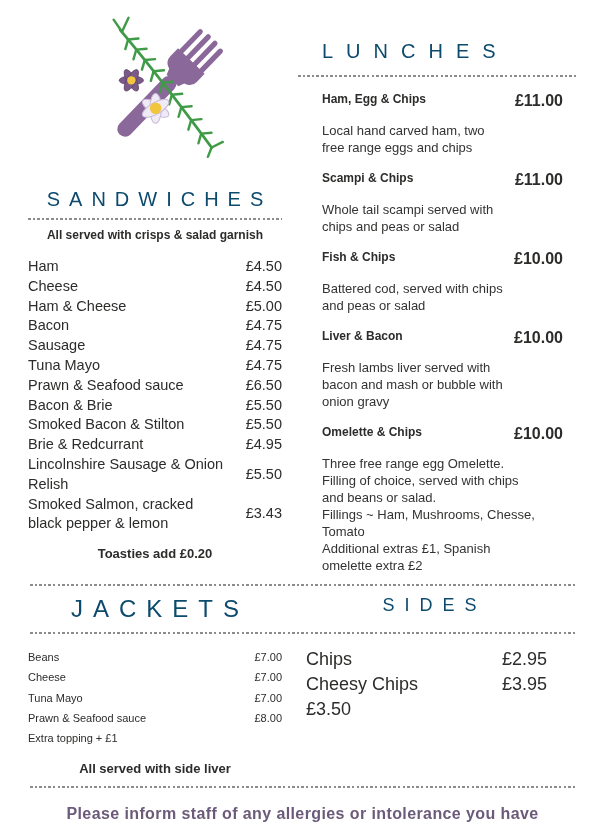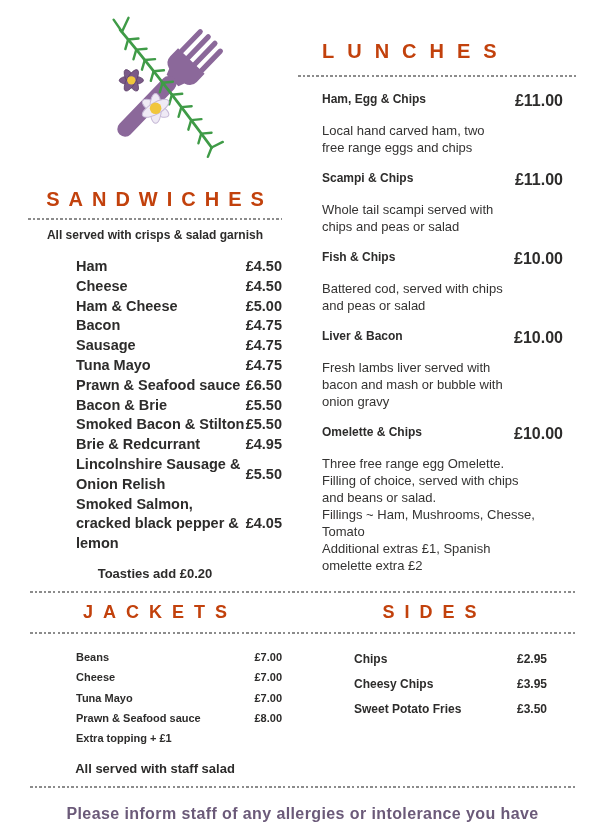--- a/index.html
+++ b/index.html
@@ -8,50 +8,50 @@
   .page { position:relative; width:609px; height:828px; padding:6px 32px 0 28px; }
 
   .dash { height:2px; background-image:repeating-linear-gradient(90deg,#8c8c8c 0 2.5px, transparent 2.5px 4.6px); }
 
   .top { display:flex; }
   .col-left  { width:254px; flex:none; }
   .col-right { flex:1; margin-left:16px; padding-top:34px; }
 
   .illustration { display:block; margin:2px 0 0 66px; }
 
-  .section-title { font-weight:bold; color:#c2410c; }
+  .section-title { font-weight:normal; color:#0c4a6e; }
   .sandwiches-title { font-size:20px; letter-spacing:9px; text-align:center; padding-left:9px; margin-top:26px; }
   .lunches-title { font-size:20px; letter-spacing:13px; margin:0 0 12px 24px; }
   .col-left .dash { margin:7px 0 8px 0; }
   .subtitle { font-size:12px; font-weight:bold; text-align:center; margin-bottom:15px; }
 
   .menu-row { display:flex; justify-content:space-between; align-items:center;
-    font-size:14.5px; font-weight:bold; line-height:19.8px;margin-left:48px; }
+    font-size:14.5px; font-weight:normal; line-height:19.8px; }
   .menu-row .item-label { max-width:200px; }
   .menu-row .item-price { white-space:nowrap; }
 
   .toasties-note { font-size:13px; font-weight:bold; text-align:center; margin-top:12px; }
 
   .lunch-item { margin:15px 0 0 24px; }
   .lunch-head { display:flex; justify-content:space-between; align-items:flex-start; }
   .lunch-name { font-size:12px; font-weight:bold; }
   .lunch-price { font-size:16px; font-weight:bold; padding-right:14px; white-space:nowrap; }
   .lunch-desc { font-size:13px; line-height:17px; margin-top:12px; width:245px; white-space:pre-line; color:#343332; font-weight:500; }
 
   .full-dash { margin-left:2px; }
   .fd1 { margin-top:10px; }
   .bottom-headings { display:flex; margin:9px 0; }
-  .jackets-title { width:254px; text-align:center; font-size:18px; letter-spacing:10px; padding-left:10px; }
+  .jackets-title { width:254px; text-align:center; font-size:24px; letter-spacing:10px; padding-left:10px; }
   .sides-title { flex:1; text-align:center; font-size:18px; letter-spacing:10px; padding-left:10px; }
 
   .bottom-cols { display:flex; margin-top:13px; }
   .jackets-rows .menu-row { line-height:20.3px; font-size:11px; }
   .side-note { font-size:13px; font-weight:bold; text-align:center; margin-top:13px; }
   .sides-block { flex:1; margin-left:24px; padding-right:30px; }
-  .sides-block .menu-row { font-size:12px; line-height:25px; }
+  .sides-block .menu-row { font-size:18px; line-height:25px; }
 
   .fd2 { margin-top:10px; }
   .footer-note { text-align:center; font-size:16px; font-weight:bold; color:#6b5a79;
     letter-spacing:0.4px; margin-top:17px; }
 </style>
 </head>
 <body>
 
 <div class="page">
 
@@ -171,21 +171,21 @@
             <span class="item-price">£4.95</span>
           </div>
 
           <div class="menu-row">
             <span class="item-label">Lincolnshire Sausage &amp; Onion Relish</span>
             <span class="item-price">£5.50</span>
           </div>
 
           <div class="menu-row">
             <span class="item-label">Smoked Salmon, cracked black pepper &amp; lemon</span>
-            <span class="item-price">£4.05</span>
+            <span class="item-price">£3.43</span>
           </div>
         </div>
 
       <div class="toasties-note">Toasties add £0.20</div>
     </div>
 
     <div class="col-right">
       <div class="section-title lunches-title">LUNCHES</div>
       <div class="dash"></div>
 
@@ -277,38 +277,37 @@
           <div class="menu-row">
             <span class="item-label">Prawn &amp; Seafood sauce</span>
             <span class="item-price">£8.00</span>
           </div>
 
           <div class="menu-row">
             <span class="item-label">Extra topping + £1</span>
             <span class="item-price"></span>
           </div>
         </div>
-      <div class="side-note">All served with staff salad</div>
+      <div class="side-note">All served with side liver</div>
     </div>
 
     <div class="sides-block">
       <div>
 
           <div class="menu-row">
             <span class="item-label">Chips</span>
             <span class="item-price">£2.95</span>
           </div>
 
           <div class="menu-row">
             <span class="item-label">Cheesy Chips</span>
             <span class="item-price">£3.95</span>
           </div>
 
           <div class="menu-row">
-            <span class="item-label">Sweet Potato Fries</span>
             <span class="item-price">£3.50</span>
           </div>
         </div>
     </div>
   </div>
 
   <div class="dash full-dash fd2"></div>
 
   <div class="footer-note">Please inform staff of any allergies or intolerance you have</div>
 </div>

